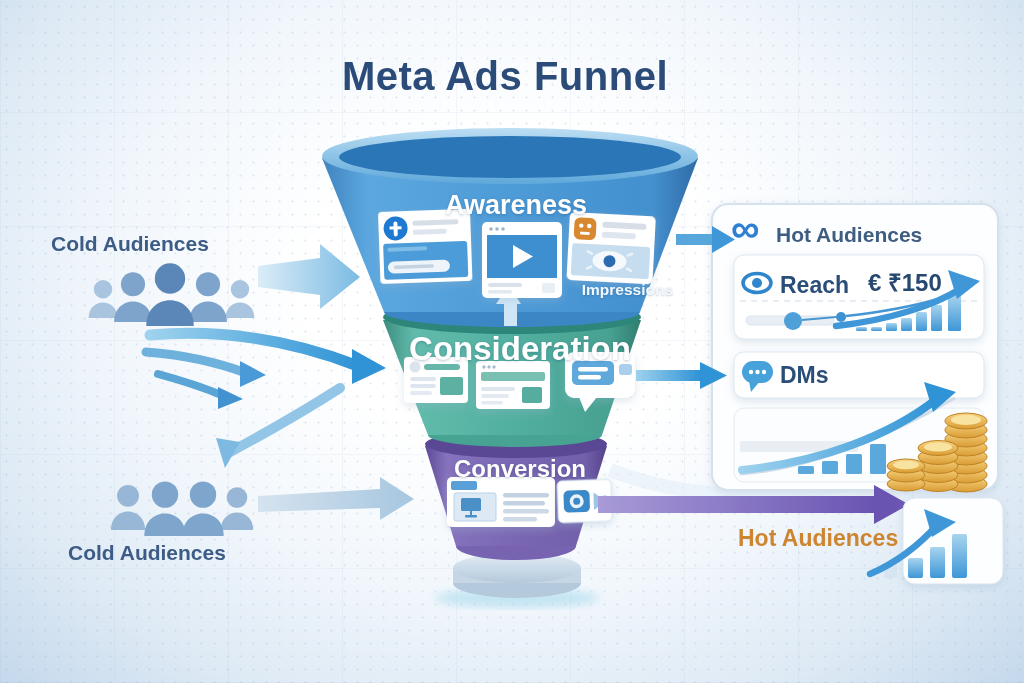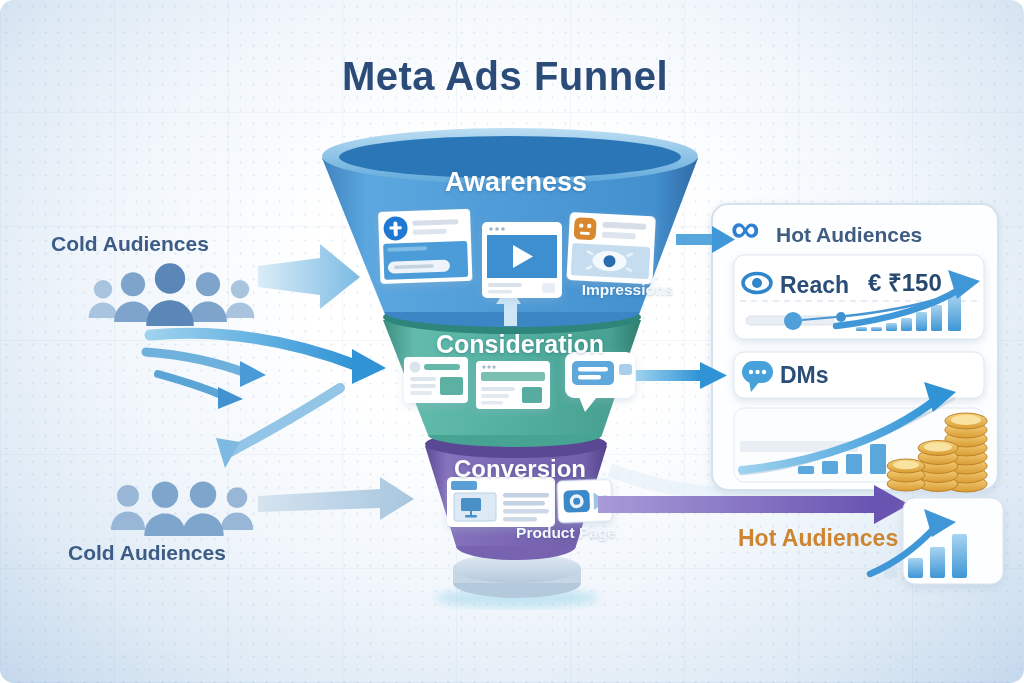--- a/index.html
+++ b/index.html
@@ -5,21 +5,20 @@
   html,body{margin:0;padding:0;}
   .canvas{
     position:relative;width:1024px;height:683px;overflow:hidden;
     font-family:"Liberation Sans",sans-serif;
     background:
       repeating-linear-gradient(0deg, rgba(150,175,205,.10) 0 1px, transparent 1px 114px),
       repeating-linear-gradient(90deg, rgba(150,175,205,.10) 0 1px, transparent 1px 114px),
       radial-gradient(circle, rgba(130,160,200,.16) 1.1px, transparent 1.3px),
       radial-gradient(ellipse at 50% 42%, #ffffff 28%, #f2f7fc 55%, #dde9f4 80%, #c4d8ec 100%);
     background-size:auto,auto,13px 13px,auto;
-    border-radius:14px;
   }
   svg.art{position:absolute;inset:0;z-index:1;}
   .lbl{position:absolute;z-index:2;line-height:1.1;}
   .title{font-size:40px;font-weight:700;color:#2b4c79;text-align:center;letter-spacing:.5px;}
   .stage-name{color:#ffffff;font-weight:700;text-align:center;text-shadow:0 1px 3px rgba(20,60,100,.30);}
   .stage-tag{color:#f2f8fd;font-weight:600;text-align:right;text-shadow:0 1px 2px rgba(20,60,100,.25);}
   .aud{color:#3c5c85;font-weight:700;font-size:21px;text-align:left;}
   .panel-h{color:#3f5d80;font-weight:700;font-size:21px;}
   .metric{color:#2a4e78;font-weight:600;font-size:23px;}
   .metric-val{color:#27496f;font-weight:700;font-size:24px;text-align:center;}
@@ -357,27 +356,26 @@
       <rect x="930" y="547" width="15" height="31" rx="2"></rect>
       <rect x="952" y="534" width="15" height="44" rx="2"></rect>
     </g>
     <path d="M870,574 C898,562 922,542 938,524" stroke="#3f97d8" stroke-width="6.5" fill="none" stroke-linecap="round"></path>
     <polygon points="924,509 932,537 956,522" fill="#3f97d8"></polygon>
   </g>
 </svg>
 
 <div class="lbl title" style="left:205px;top:54px;width:600px;">Meta Ads Funnel</div>
 
-<div class="lbl stage-name" style="left:404px;top:168px;width:224px;font-size:27px;">Awareness</div>
+<div class="lbl stage-name" style="left:404px;top:191px;width:224px;font-size:27px;">Awareness</div>
 <div class="lbl stage-tag" style="left:553px;top:281px;width:120px;font-size:15.5px;">Impressions</div>
 
-<div class="lbl stage-name" style="left:408px;top:331px;width:224px;font-size:25px;">Consideration</div>
+<div class="lbl stage-name" style="left:408px;top:331px;width:224px;font-size:33px;">Consideration</div>
 
 <div class="lbl stage-name" style="left:420px;top:456px;width:200px;font-size:24px;">Conversion</div>
-<div class="lbl stage-tag" style="left:416px;top:524px;width:200px;font-size:15.5px;">Product Page</div>
 
 <div class="lbl aud" style="left:51px;top:232px;width:230px;">Cold Audiences</div>
 <div class="lbl aud" style="left:68px;top:541px;width:230px;">Cold Audiences</div>
 
 <div class="lbl meta-glyph" style="left:731px;top:212px;">∞</div>
 <div class="lbl panel-h" style="left:776px;top:223px;">Hot Audiences</div>
 
 <div class="lbl metric" style="left:780px;top:273px;">Reach</div>
 <div class="lbl metric-val" style="left:868px;top:270px;">€ ₹150</div>
 

